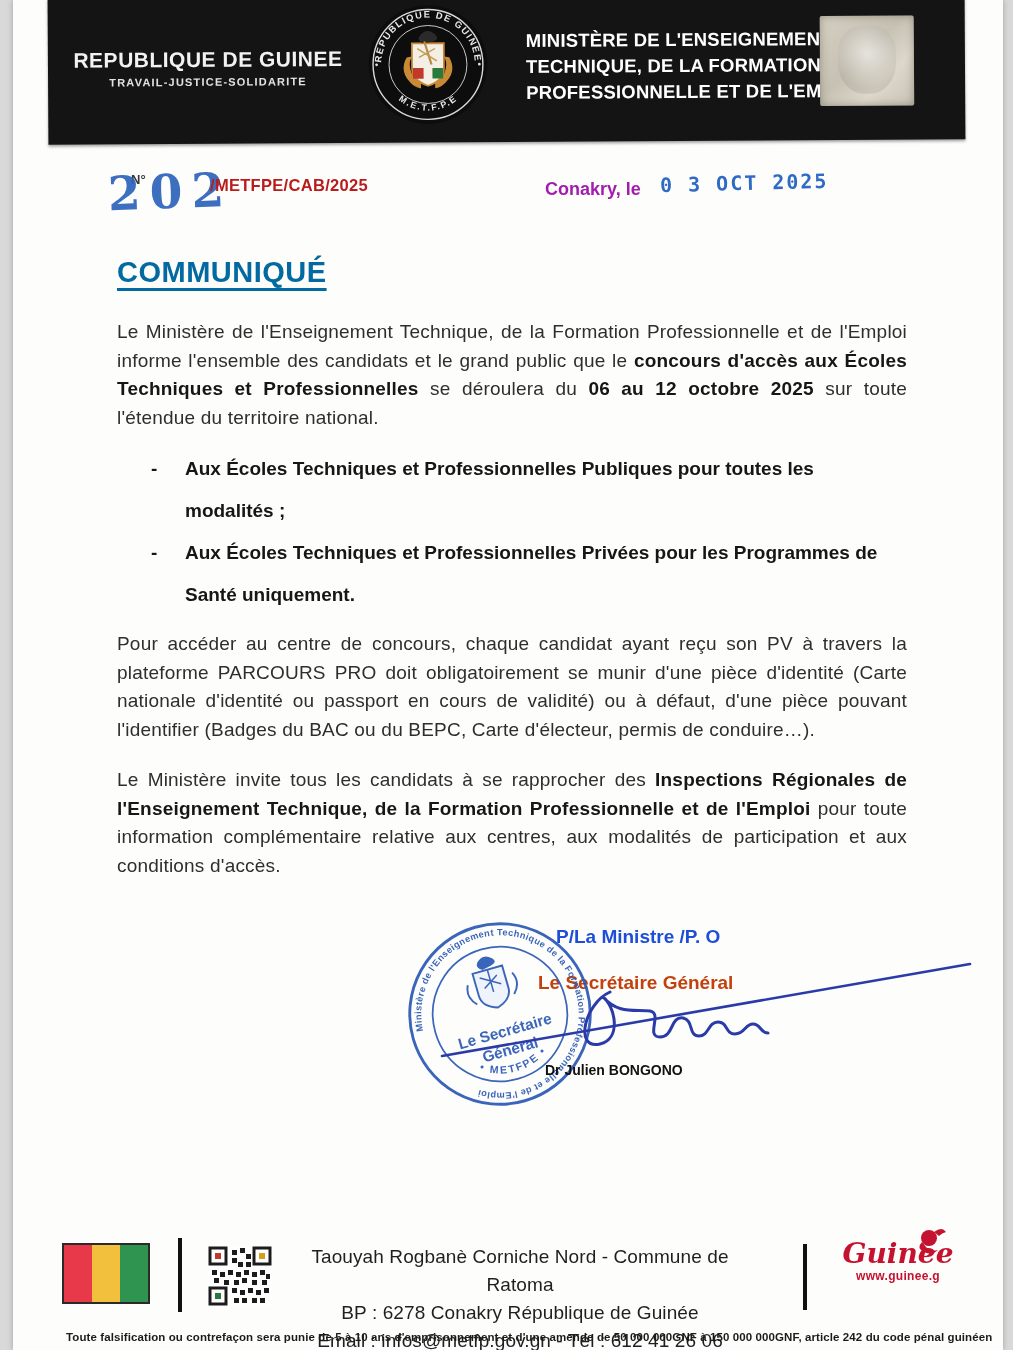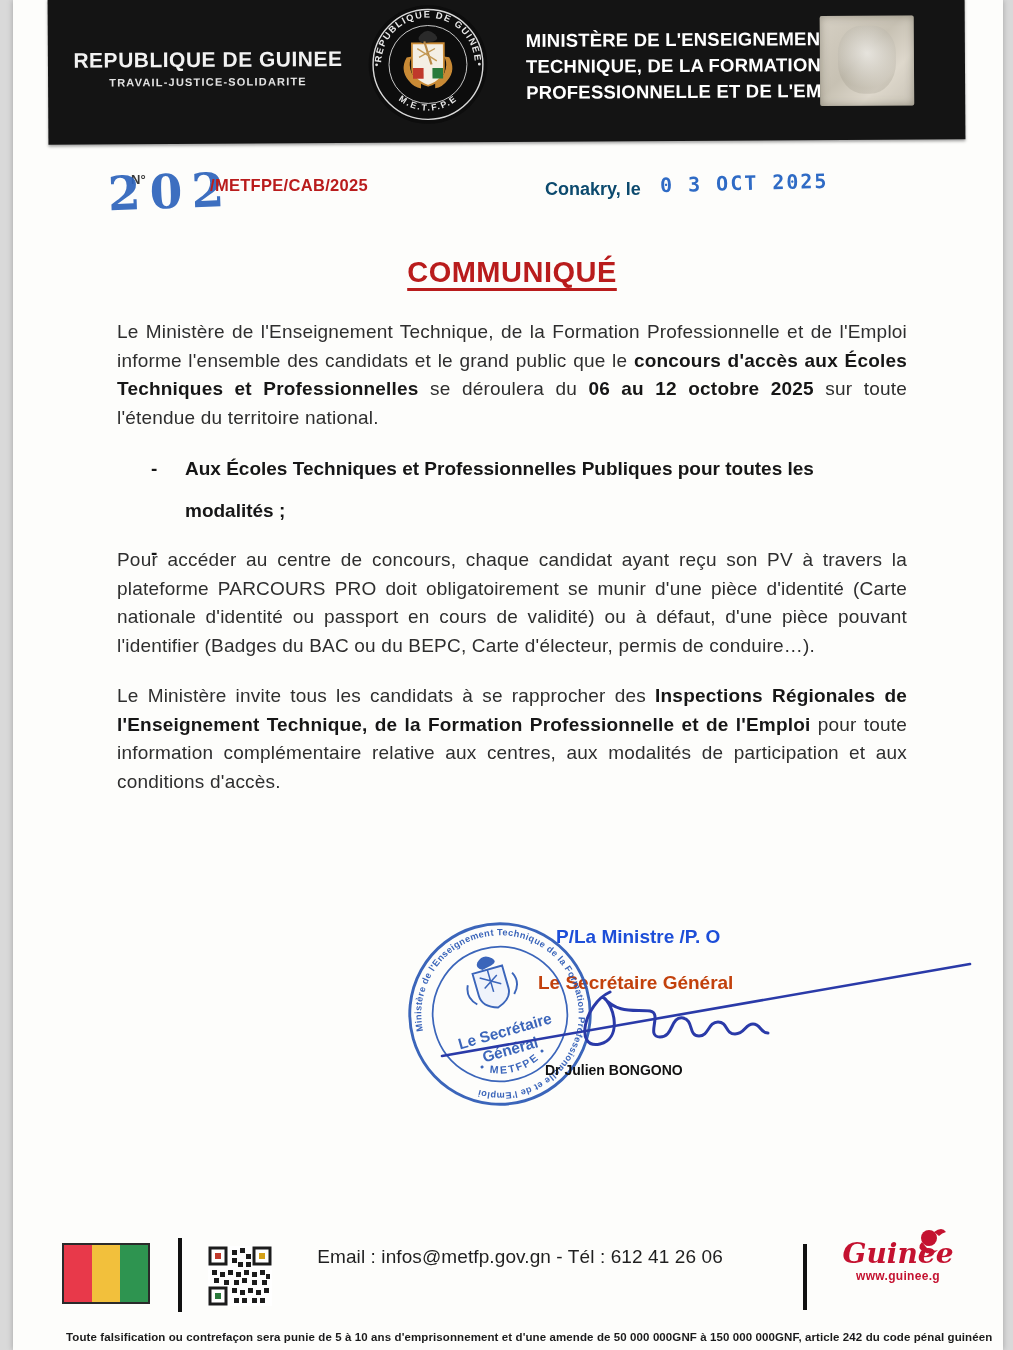--- a/index.html
+++ b/index.html
@@ -32,29 +32,29 @@
   }
   .hologram:after{content:"";position:absolute;left:18px;top:10px;width:58px;height:68px;border-radius:40% 40% 45% 45%;
     background:radial-gradient(circle at 50% 40%, rgba(255,255,255,.55), rgba(150,145,130,.25) 70%);}
   
   .ref-no-label{position:absolute;left:131px;top:172px;font-size:13px;color:#3a3a3a;font-weight:bold;}
   .ref-number{
     position:absolute;left:108px;top:164px;font-family:"DejaVu Serif",serif;font-weight:bold;
     font-size:47px;color:#2d64bc;letter-spacing:9px;transform:rotate(-2deg);opacity:.92;
   }
   .ref-code{position:absolute;left:210px;top:176px;font-size:16.5px;font-weight:bold;color:#b91c1c;letter-spacing:.3px;}
-  .ref-place{position:absolute;left:545px;top:179px;font-size:18px;font-weight:600;color:#0c4a6e;}
+  .ref-place{position:absolute;left:545px;top:179px;font-size:18px;font-weight:600;color:#a21caf;}
   .ref-date{
     position:absolute;left:660px;top:171px;font-family:"DejaVu Sans Mono",monospace;
     font-size:20px;font-weight:bold;color:#2f6bc5;letter-spacing:2px;transform:rotate(-1.5deg);
   }
   
   .doc-title{
-    position:absolute;left:117px;top:256px;width:790px;text-align:center;
-    font-size:29px;font-weight:bold;color:#b91c1c;letter-spacing:.5px;
+    position:absolute;left:117px;top:256px;width:790px;
+    font-size:29px;font-weight:bold;color:#0369a1;letter-spacing:.5px;
     text-decoration:underline;text-decoration-thickness:3px;text-underline-offset:6px;
   }
   .body-col{position:absolute;left:117px;top:318px;width:790px;color:#2e2e2e;}
   .body-col p{margin:0;font-size:19px;line-height:28.5px;text-align:justify;letter-spacing:.2px;}
   .b{font-weight:bold;color:#161616;}
   .p2{margin-top:12px !important;text-align:left !important;}
   ul.bullets{list-style:none;margin:16px 0 0 0;padding:0;}
   ul.bullets li{position:relative;padding-left:68px;font-weight:bold;color:#161616;font-size:19px;line-height:42px;}
   ul.bullets li .dash{position:absolute;left:34px;top:0;font-weight:bold;}
   .p3{margin-top:14px !important;}
@@ -144,21 +144,21 @@
 <span class="ref-date">0 3 OCT 2025</span>
 
 <div class="doc-title">COMMUNIQUÉ</div>
 
 <div class="body-col">
   <p><span>Le Ministère de l'Enseignement Technique, de la Formation Professionnelle et de l'Emploi informe l'ensemble des candidats et le grand public que le </span><span class="b">concours d'accès aux Écoles Techniques et Professionnelles</span><span> se déroulera du </span><span class="b">06 au 12 octobre 2025</span><span> sur toute l'étendue du territoire national.</span></p>
 
 
   <ul class="bullets">
     <li><span class="dash">-</span><span>Aux Écoles Techniques et Professionnelles Publiques pour toutes les modalités ;</span></li>
-    <li><span class="dash">-</span></li>
+    <li><span class="dash">-</span><span>Aux Écoles Techniques et Professionnelles Privées pour les Programmes de Santé uniquement.</span></li>
   </ul>
 
   <p class="p3">Pour accéder au centre de concours, chaque candidat ayant reçu son PV à travers la plateforme PARCOURS PRO doit obligatoirement se munir d'une pièce d'identité (Carte nationale d'identité ou passport en cours de validité) ou à défaut, d'une pièce pouvant l'identifier (Badges du BAC ou du BEPC, Carte d'électeur, permis de conduire…).</p>
 
   <p class="p4"><span>Le Ministère invite tous les candidats à se rapprocher des </span><span class="b">Inspections Régionales de l'Enseignement Technique, de la Formation Professionnelle et de l'Emploi</span><span> pour toute information complémentaire relative aux centres, aux modalités de participation et aux conditions d'accès.</span></p>
 </div>
 
 <div class="sig-line1">P/La Ministre /P. O</div>
 <div class="sig-line2">Le Secrétaire Général</div>
 
@@ -236,20 +236,22 @@
     <rect x="48" y="44" width="5" height="5"></rect>
       <rect x="56" y="42" width="5" height="5"></rect>
     <rect x="26" y="52" width="5" height="5"></rect>
       <rect x="34" y="52" width="5" height="5"></rect>
       <rect x="44" y="52" width="5" height="5"></rect>
     <rect x="52" y="52" width="5" height="5"></rect>
   </g>
 </svg>
 
 <div class="addr">
+  <div>Taouyah Rogbanè Corniche Nord - Commune de Ratoma</div>
+  <div>BP : 6278 Conakry République de Guinée</div>
   <div>Email : infos@metfp.gov.gn - Tél : 612 41 26 06</div>
 </div>
 
 <div class="foot-div2"></div>
 
 <div class="brand">
   <svg class="brand-bird" viewBox="0 0 34 30">
     <circle cx="15" cy="12" r="8" fill="#c41230"></circle>
     <path d="M20,6 q8,-6 12,0 q-4,1 -7,4 z" fill="#c41230"></path>
     <path d="M8,16 q-6,6 2,10 q8,4 14,-2 q-8,2 -12,-3 z" fill="#c41230"></path>

